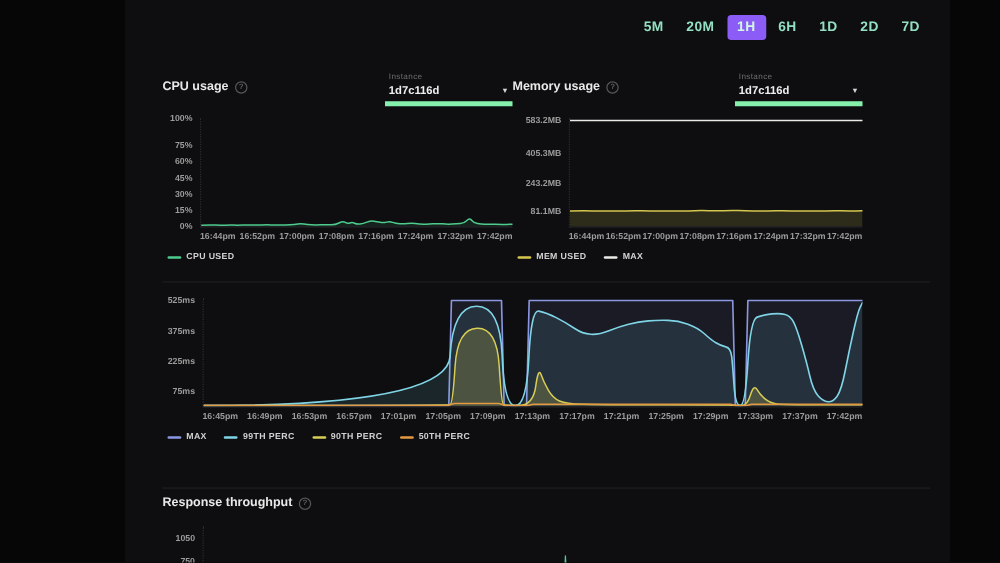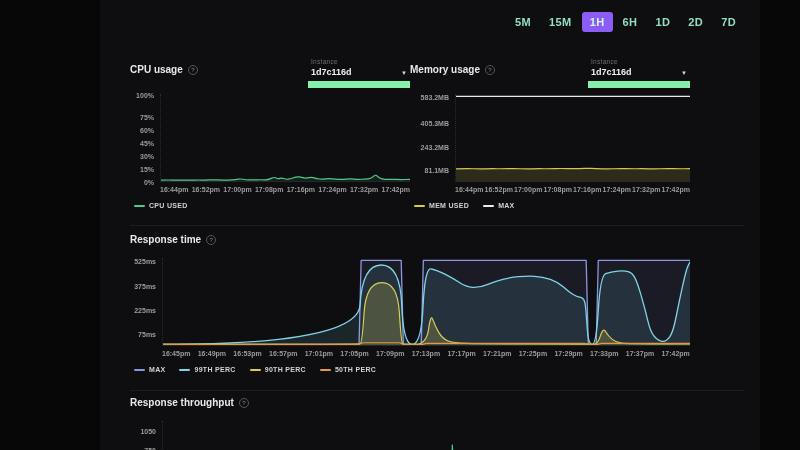--- a/index.html
+++ b/index.html
@@ -19,21 +19,21 @@
   
   .row-top { position:absolute; left:30px; top:56px; width:560px; display:flex; }
   .module { position:relative; }
   .mod-half { width:280px; }
   .chart-head { display:flex; justify-content:space-between; align-items:flex-start; height:34px; }
   .chart-head.simple { height:20px; }
   .chart-title { font-size:10px; font-weight:bold; color:#e9e9e9; display:flex; align-items:center; gap:5px; padding-top:8px; }
   .chart-head.simple .chart-title { padding-top:0; }
   .help { width:10px; height:10px; border:1px solid #565656; border-radius:50%; color:#8a8a8a; font-size:6px;
     display:inline-flex; align-items:center; justify-content:center; font-weight:normal; }
-  .selector { width:102px; border-bottom:7px solid #86efac; padding:2px 3px 4px 3px; position:relative; cursor:pointer; }
+  .selector { width:102px; border-bottom:4px solid #86efac; padding:2px 3px 4px 3px; position:relative; cursor:pointer; }
   .selector .lbl { font-size:6.5px; color:#6e6e6e; letter-spacing:.3px; }
   .selector .val { font-size:9px; color:#efefef; font-weight:bold; margin-top:2px; }
   .selector .caret { position:absolute; right:3px; bottom:5px; color:#d5d5d5; font-size:6px; }
 
   .chart-body { display:flex; margin-top:4px; }
   .yaxis { width:var(--yw,32px); position:relative; }
   .ytick { position:absolute; right:6px; font-size:7px; color:#9c9c9c; font-weight:bold; transform:translateY(50%); white-space:nowrap; }
   .plot { position:relative; flex:1; border-bottom:1px solid #27272b; border-left:1px dotted #2b2b30; }
   .plot svg { position:absolute; inset:0; display:block; }
   .xaxis { display:flex; justify-content:space-between; margin-left:var(--yw,32px); padding-top:4px; }
@@ -46,21 +46,21 @@
   .divider { position:absolute; left:30px; width:614px; height:1px; background:#1e1e21; }
 </style>
 </head>
 <body>
 
 <div class="canvas">
 
 
   <div class="timerange" id="timerange">
       <button>5M</button>
-      <button>15M</button>
+      <button>20M</button>
       <button class="sel">1H</button>
       <button>6H</button>
       <button>1D</button>
       <button>2D</button>
       <button>7D</button>
     </div>
 
   <div class="row-top">
 
     <div class="module mod-half" style="--yw:30px">
@@ -157,26 +157,20 @@
             <span>MAX</span>
           </div>
         </div>
     </div>
 
   </div>
 
   <div class="divider" style="top:225px"></div>
 
   <div class="module" style="position:absolute;left:30px;top:234px;width:560px;--yw:32px">
-    <div class="chart-head simple">
-      <div class="chart-title">
-        <span>Response time</span>
-        <span class="help">?</span>
-      </div>
-    </div>
     <div class="chart-body" style="height:88px">
       <div class="yaxis">
           <div class="ytick" style="bottom: 12.0833px;">75ms</div>
           <div class="ytick" style="bottom: 36.25px;">225ms</div>
           <div class="ytick" style="bottom: 60.4167px;">375ms</div>
           <div class="ytick" style="bottom: 84.5833px;">525ms</div>
         </div>
       <div class="plot">
           <svg width="100%" height="100%" viewBox="0 0 527 87" preserveAspectRatio="none">
             <path d="M0,86.52L196.04,86.52L198.15,2.42L238.2,2.42L240.31,86.52L258.23,86.52L260.34,2.42L423.18,2.42L425.29,86.52L433.19,86.52L435.3,2.42L527,2.42L527,87L0,87Z" fill="rgba(139,151,224,0.10)" stroke="none"></path>

